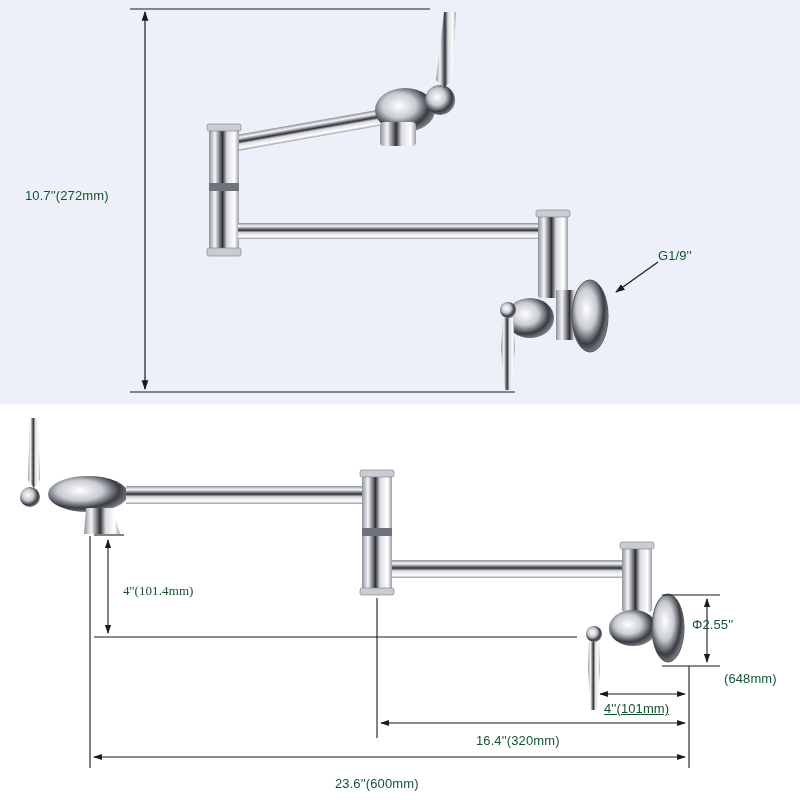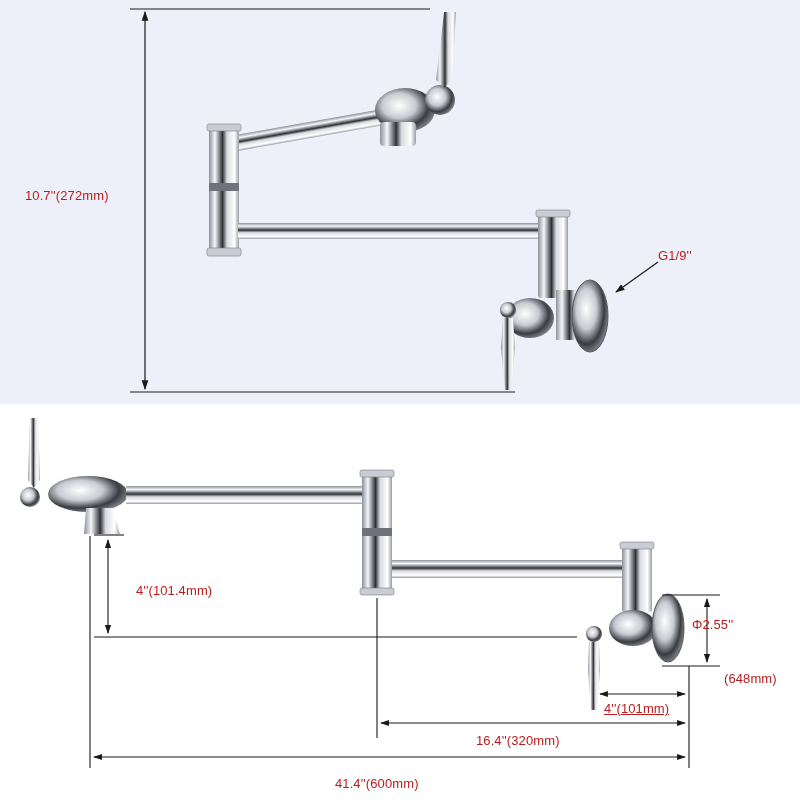--- a/index.html
+++ b/index.html
@@ -2,21 +2,21 @@
 <html><head>
 <meta charset="utf-8">
 <style>
   html, body { margin:0; padding:0; }
   body { width:800px; height:800px; position:relative; overflow:hidden; background:#ffffff;
          font-family:"Liberation Sans", "DejaVu Sans", sans-serif; }
   .panel { position:absolute; left:0; width:800px; }
   #panel-top { top:0; height:404px; background:#eef0f9; }
   #panel-bottom { top:404px; height:396px; background:#ffffff; }
   svg { position:absolute; left:0; top:0; }
-  .lbl { position:absolute; font-size:13px; color:#b91c1c; white-space:nowrap; letter-spacing:0.1px; }
+  .lbl { position:absolute; font-size:13px; color:#14532d; white-space:nowrap; letter-spacing:0.1px; }
 </style>
 </head>
 <body>
 
 <div class="panel" id="panel-top"></div>
 <div class="panel" id="panel-bottom"></div>
 
 <svg width="800" height="800" viewBox="0 0 800 800">
   <defs>
     <linearGradient id="chromeV" x1="0" y1="0" x2="1" y2="0">
@@ -130,18 +130,18 @@
 
     <line x1="381" y1="723" x2="685" y2="723" marker-start="url(#arr)" marker-end="url(#arr)"></line>
 
     <line x1="94" y1="757" x2="685" y2="757" marker-start="url(#arr)" marker-end="url(#arr)"></line>
   </g>
 </svg>
 
 <div class="lbl" style="left:25px; top:188px;">10.7''(272mm)</div>
 <div class="lbl" style="left:658px; top:248px;">G1/9''</div>
 
-<div class="lbl" style="left:136px; top:583px;">4''(101.4mm)</div>
+<div class="lbl" style="left:123px; top:583px;font-family:Liberation Serif, serif;">4''(101.4mm)</div>
 <div class="lbl" style="left:692px; top:617px;">Φ2.55''</div>
 <div class="lbl" style="left:724px; top:671px;">(648mm)</div>
 <div class="lbl" style="left:604px; top:701px;text-decoration:underline;">4''(101mm)</div>
 <div class="lbl" style="left:476px; top:733px;">16.4''(320mm)</div>
-<div class="lbl" style="left:335px; top:776px;">41.4''(600mm)</div>
+<div class="lbl" style="left:335px; top:776px;">23.6''(600mm)</div>
 
 </body></html>

